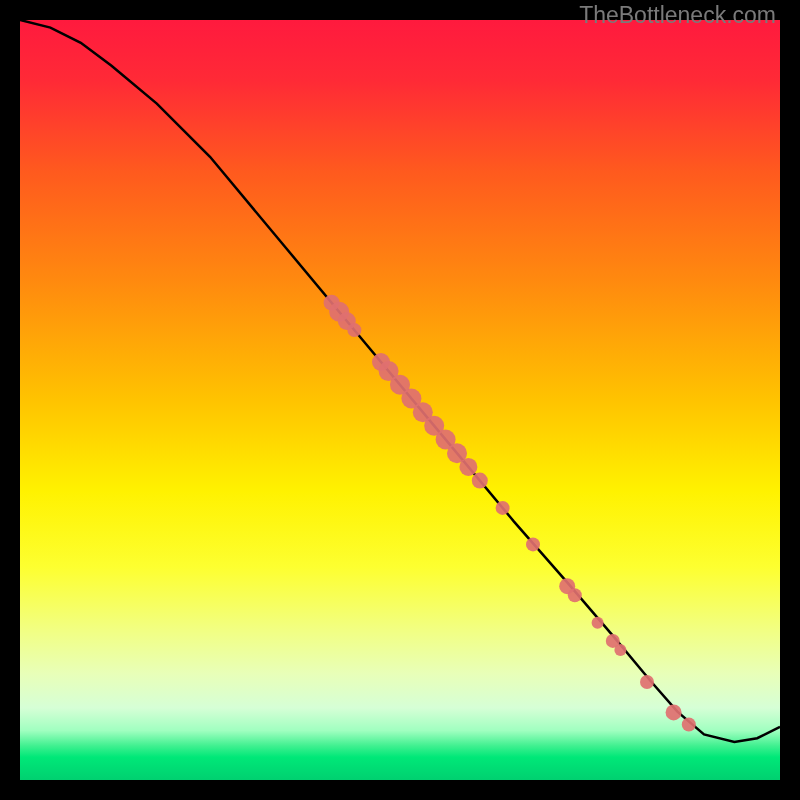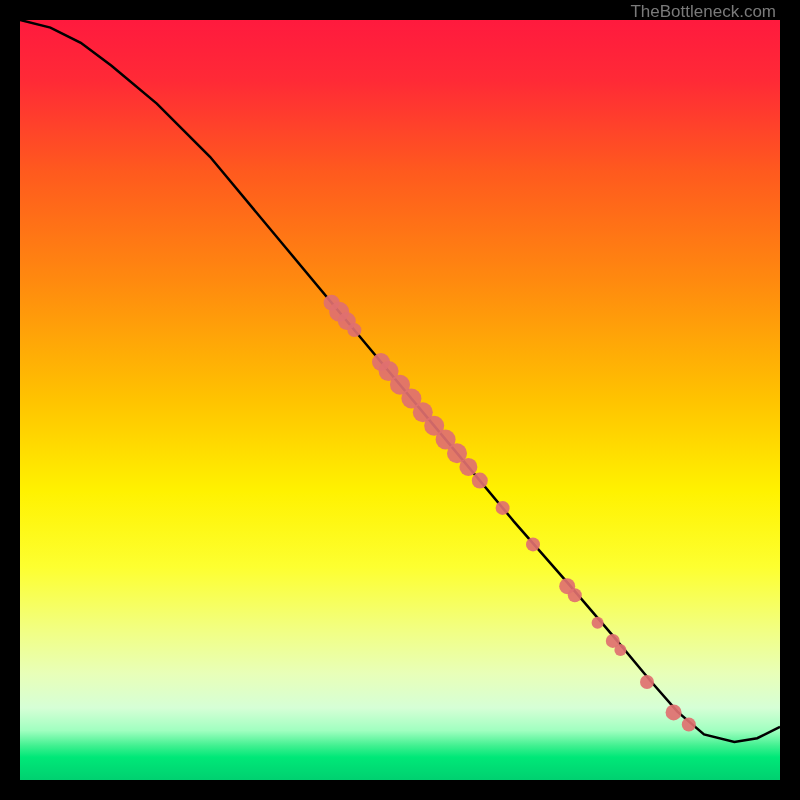--- a/index.html
+++ b/index.html
@@ -24,21 +24,21 @@
     left: 0;
     top: 0;
     width: 760px;
     height: 760px;
   }
   .attribution {
     position: absolute;
     top: 2px;
     right: 24px;
     color: #7a7a7a;
-    font-size: 17px;
+    font-size: 23px;
     font-weight: 500;
     z-index: 10;
   }
   svg { display: block; }
 </style>
 </head>
 <body>
 
 <div class="attribution">TheBottleneck.com</div>
 

